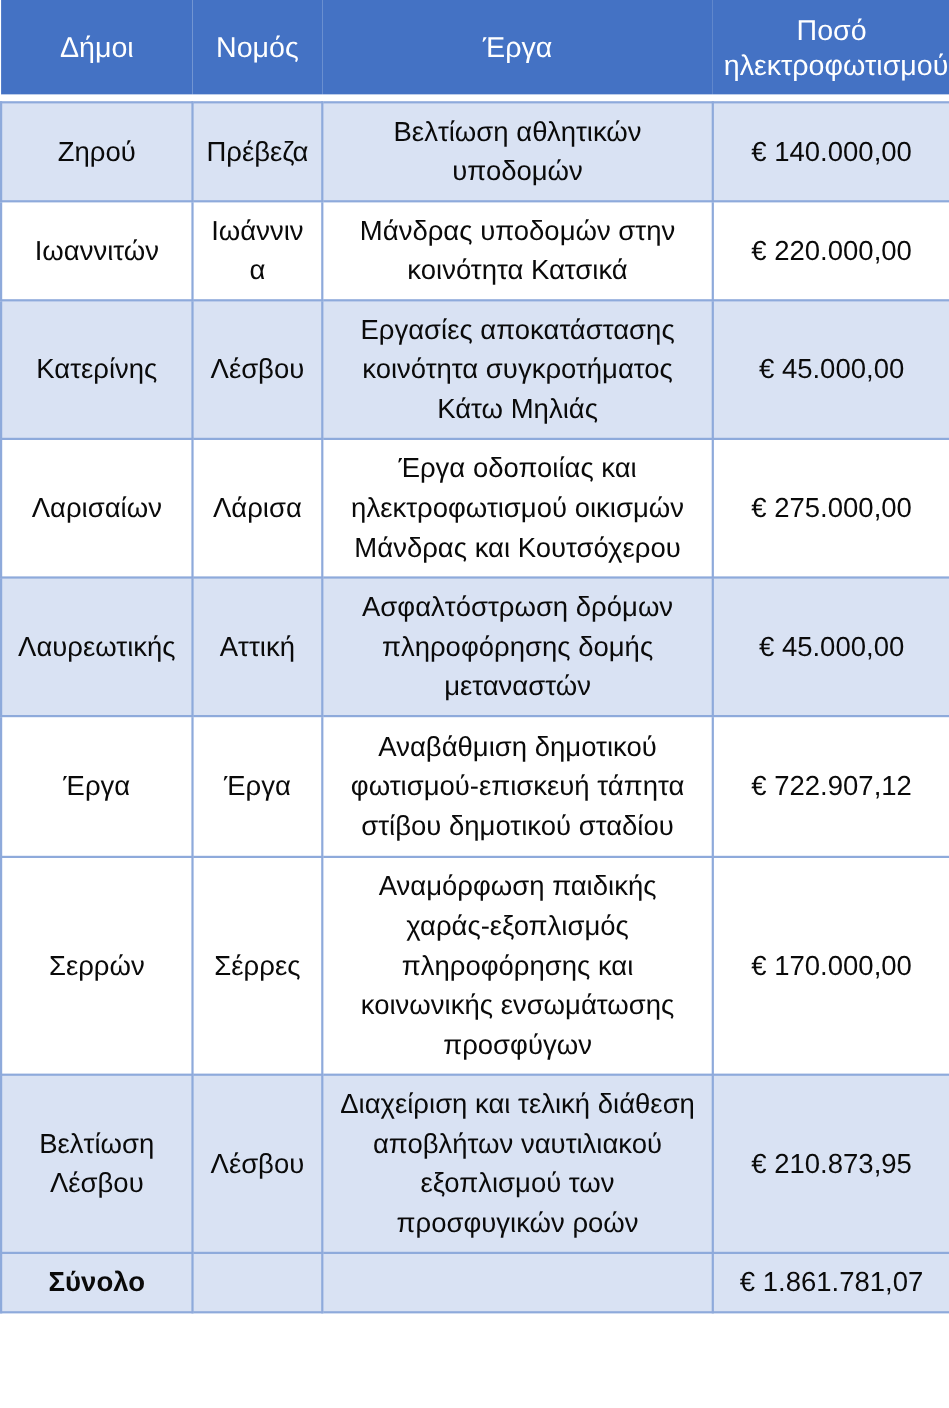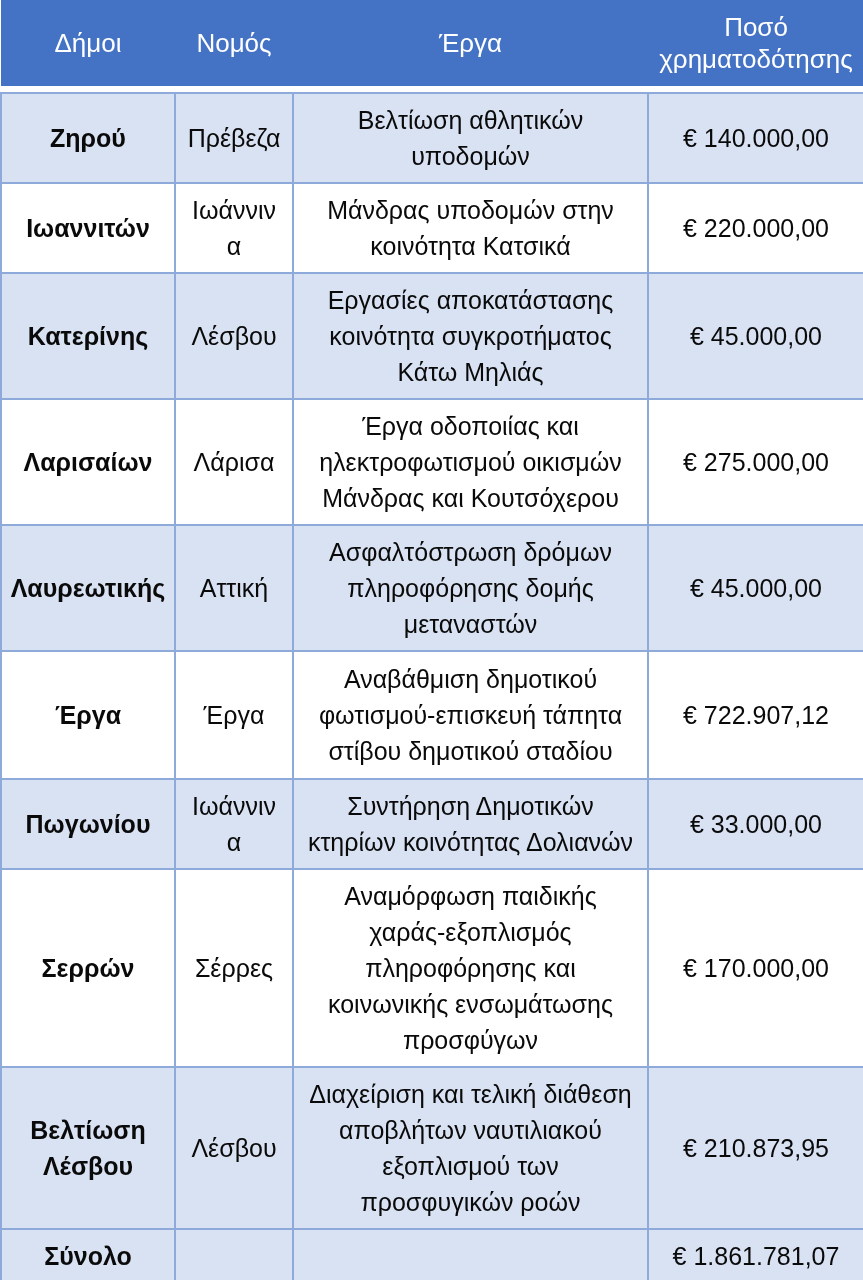--- a/index.html
+++ b/index.html
@@ -51,41 +51,41 @@
     border:2px solid var(--border);
     background:var(--plain-bg);
     font-size:25px;
     line-height:36px;
     text-align:center;
     vertical-align:middle;
     padding:8px 10px;
     word-wrap:break-word;
   }
   tbody tr.shaded td{background:var(--shaded-bg);}
-  td.municipality{font-weight:700;padding:8px 4px;}
+  td.municipality{font-weight:400;padding:8px 4px;}
   tr.total-row td{height:54px;padding:4px 10px;}
   tr.total-row td.municipality{font-weight:700;}
 </style>
 </head>
 <body>
 
 <div class="page">
   <table>
     <colgroup>
       <col class="c-mun">
         <col class="c-pre">
         <col class="c-prj">
         <col class="c-amt">
     </colgroup>
     <thead>
       <tr>
         <th>Δήμοι</th>
         <th>Νομός</th>
         <th>Έργα</th>
-        <th>Ποσό χρηματοδότησης</th>
+        <th>Ποσό ηλεκτροφωτισμού</th>
       </tr>
     </thead>
     <tbody>
       <tr class="spacer-row">
         <td colspan="4"></td>
       </tr>
 
       <tr class="shaded" style="height: 84px;">
           <td class="municipality">Ζηρού</td>
           <td>Πρέβεζα</td>
@@ -115,26 +115,20 @@
           <td>Αττική</td>
           <td>Ασφαλτόστρωση δρόμων πληροφόρησης δομής μεταναστών</td>
           <td>€ 45.000,00</td>
         </tr>
         <tr style="height: 128px;">
           <td class="municipality">Έργα</td>
           <td>Έργα</td>
           <td>Αναβάθμιση δημοτικού φωτισμού-επισκευή τάπητα στίβου δημοτικού σταδίου</td>
           <td>€ 722.907,12</td>
         </tr>
-        <tr class="shaded" style="height: 86px;">
-          <td class="municipality">Πωγωνίου</td>
-          <td>Ιωάννινα</td>
-          <td>Συντήρηση Δημοτικών κτηρίων κοινότητας Δολιανών</td>
-          <td>€ 33.000,00</td>
-        </tr>
         <tr style="height: 198px;">
           <td class="municipality">Σερρών</td>
           <td>Σέρρες</td>
           <td>Αναμόρφωση παιδικής χαράς-εξοπλισμός πληροφόρησης και κοινωνικής ενσωμάτωσης προσφύγων</td>
           <td>€ 170.000,00</td>
         </tr>
         <tr class="shaded" style="height: 158px;">
           <td class="municipality">Βελτίωση Λέσβου</td>
           <td>Λέσβου</td>
           <td>Διαχείριση και τελική διάθεση αποβλήτων ναυτιλιακού εξοπλισμού των προσφυγικών ροών</td>

